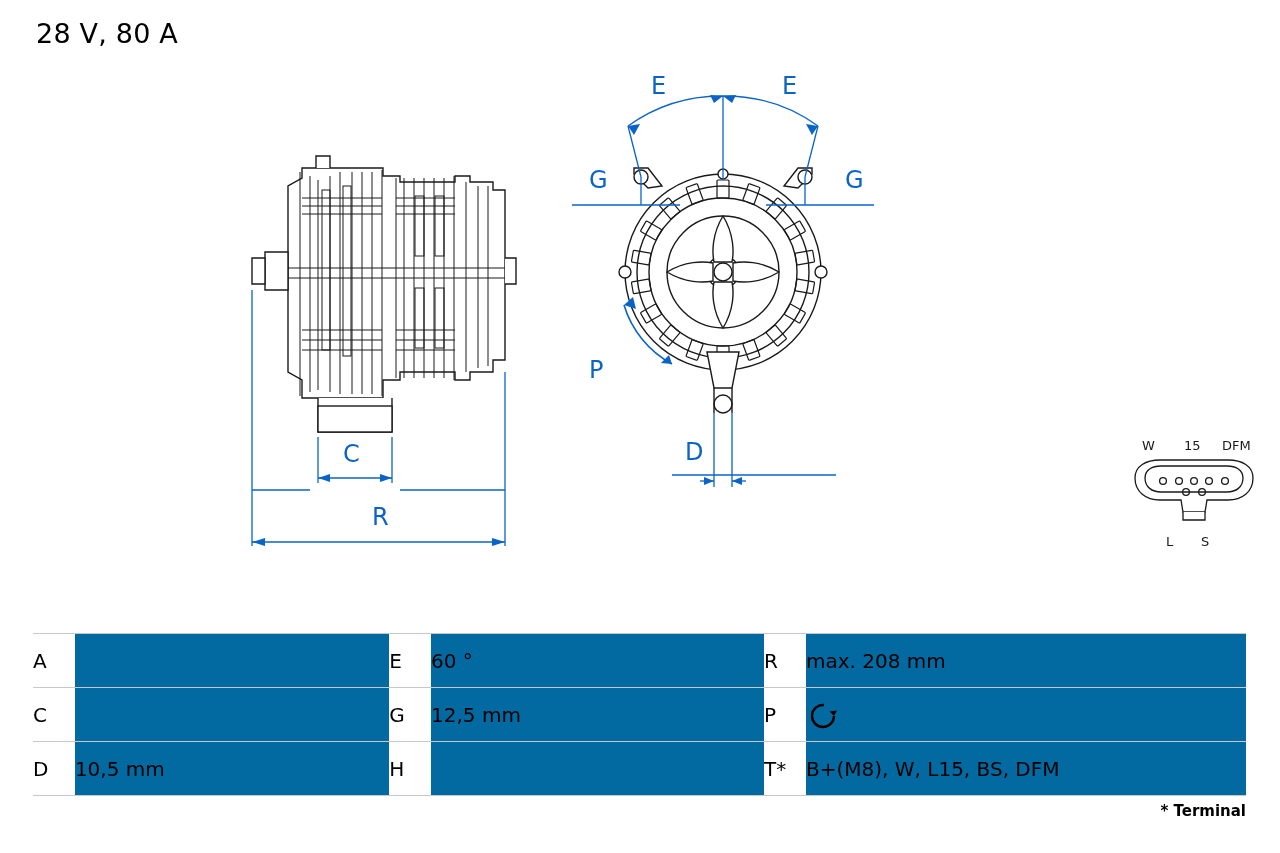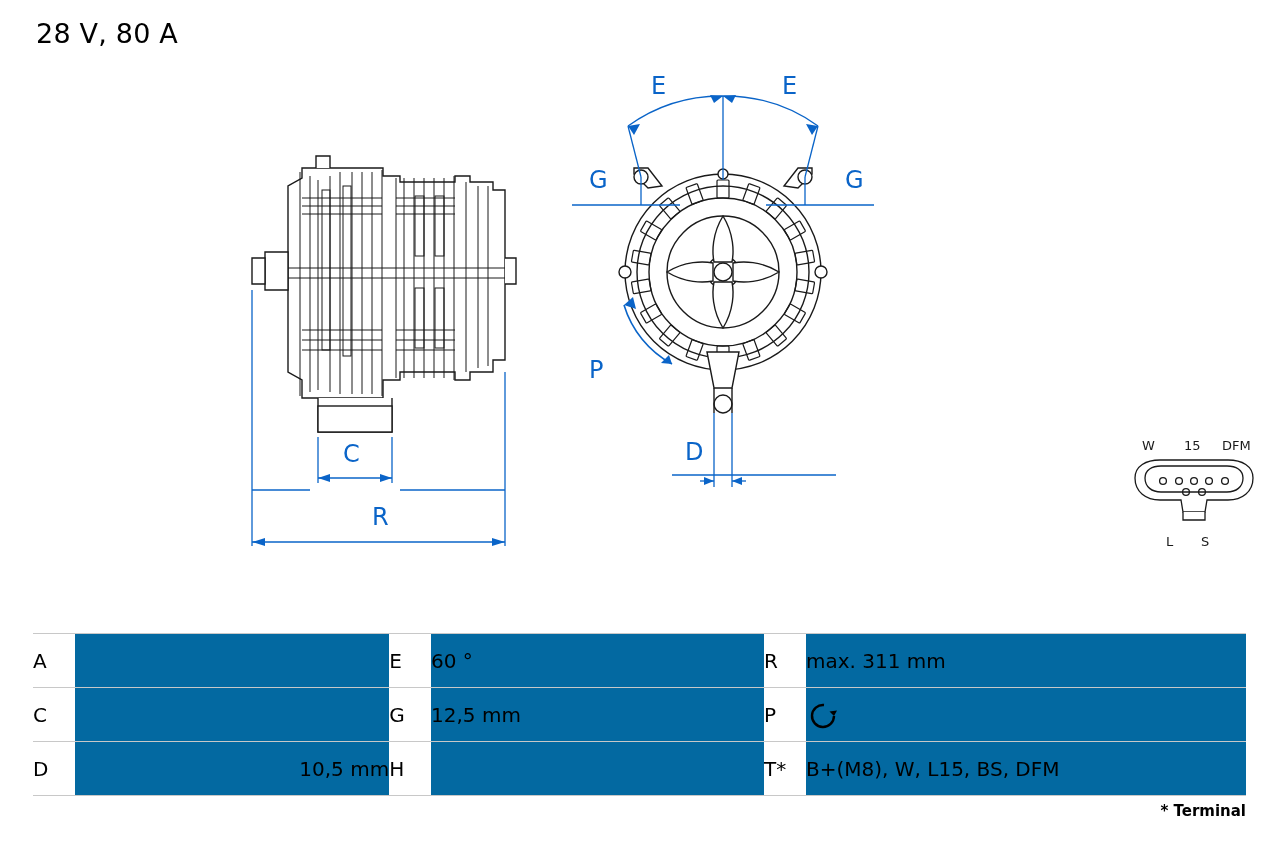--- a/index.html
+++ b/index.html
@@ -64,21 +64,21 @@
     padding-left: 10px;
     background: #ffffff;
     font-size: 20px;
   }
   td.val {
     background: #0369a1;
     padding-left: 15px;
     font-size: 20px;
   }
   .col1key { width: 36px; }
-  .col1val { width: 300px; text-align: right; }
+  .col1val { width: 300px; }
   .col2key { width: 34px; }
   .col2val { width: 318px; }
   .col3key { width: 34px; }
   .col3val { width: 420px; }
   .footnote {
     position: absolute;
     right: 34px;
     top: 802px;
     font-size: 15px;
     font-weight: bold;
@@ -301,21 +301,21 @@
 
 
   <table class="techdata">
     <tbody>
       <tr>
         <td class="key col1key">A</td>
         <td class="val col1val"></td>
         <td class="key col2key">E</td>
         <td class="val col2val">60 °</td>
         <td class="key col3key">R</td>
-        <td class="val col3val">max. 311 mm</td>
+        <td class="val col3val">max. 208 mm</td>
       </tr>
       <tr>
         <td class="key col1key">C</td>
         <td class="val col1val"></td>
         <td class="key col2key">G</td>
         <td class="val col2val">12,5 mm</td>
         <td class="key col3key">P</td>
         <td class="val col3val">
           <svg class="rot-icon" width="34" height="30" viewBox="0 0 34 30" xmlns="http://www.w3.org/2000/svg">
             <path d="M28 16 A 11 11 0 1 1 18 5" fill="none" stroke="#000" stroke-width="2.4"></path>

